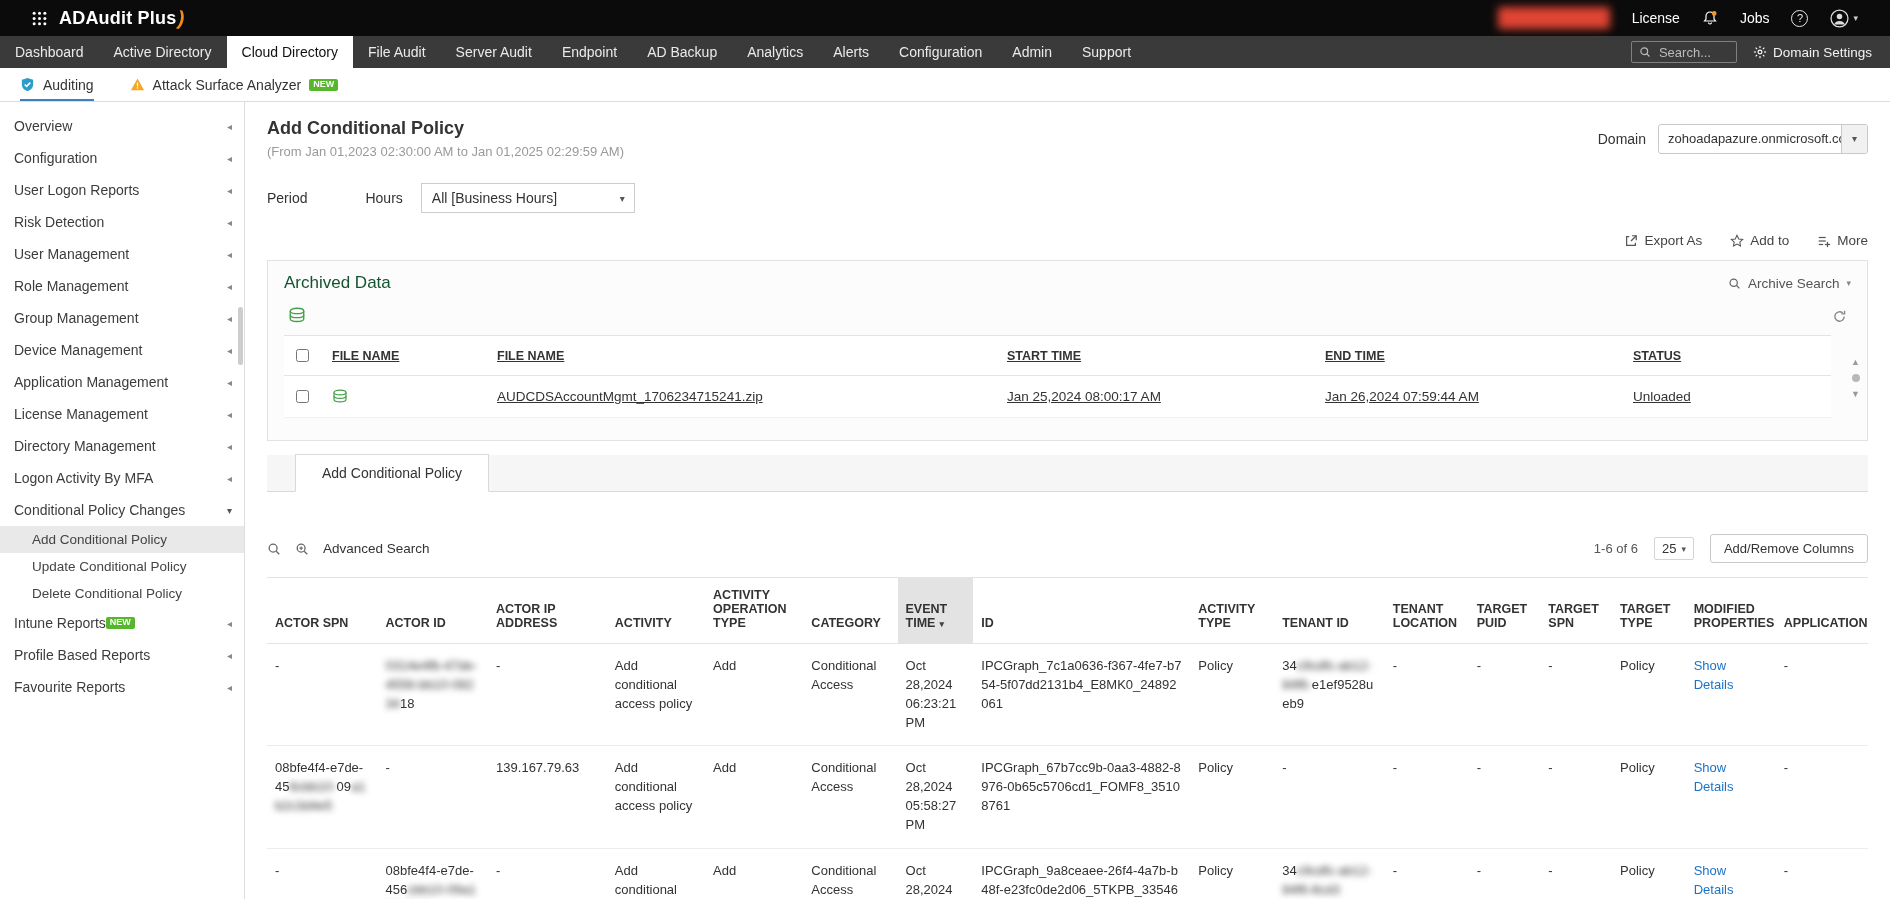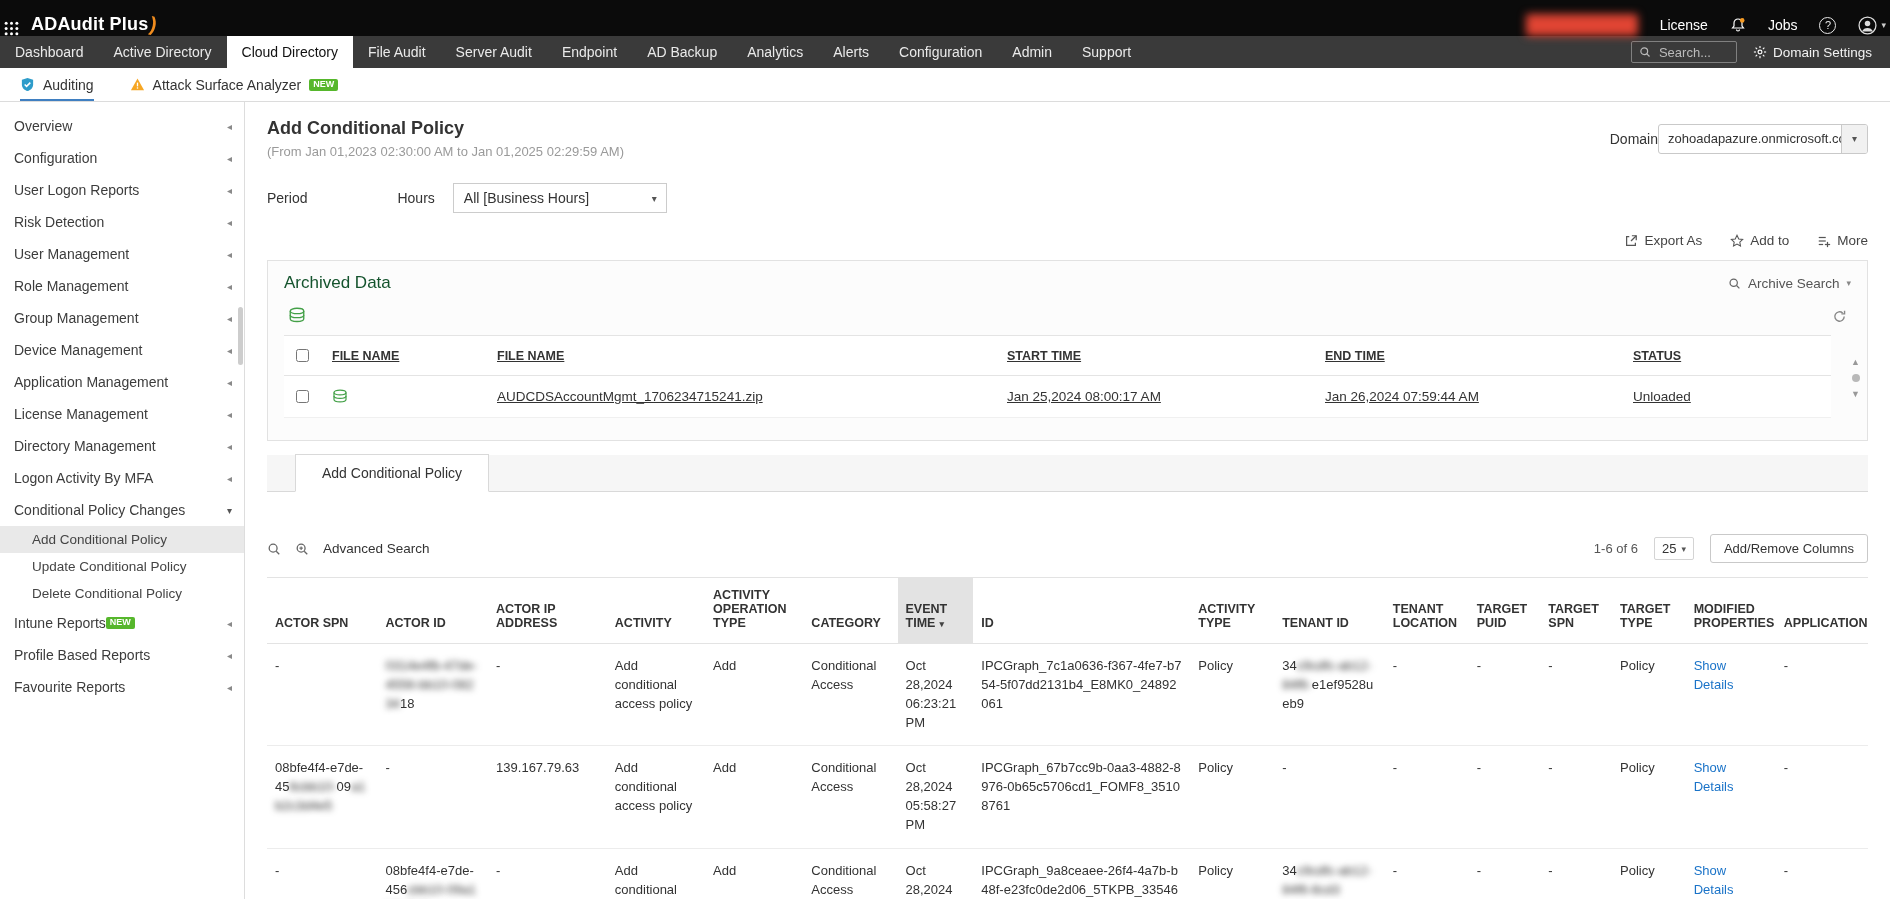--- a/index.html
+++ b/index.html
@@ -5,21 +5,21 @@
   * { box-sizing: border-box; }
   html,body { margin:0; padding:0; }
   body {
     width:1890px; height:900px; overflow:hidden;
     font-family:"Liberation Sans", sans-serif;
     background:#fff; color:#333;
   }
   svg { display:block; }
 
   
-  .topbar { height:36px; background:#0b0b0b; display:flex; align-items:flex-end; padding:0 4px; color:#fff; }
+  .topbar { height:36px; background:#0b0b0b; display:flex; align-items:center; padding:0 32px; color:#fff; }
   .grid-icon { margin-right:12px; cursor:pointer; }
   .logo { font-size:18px; font-weight:bold; letter-spacing:.2px; display:flex; align-items:center; }
   .logo-swirl { color:#f08c1e; font-size:20px; font-weight:bold; margin-left:2px; transform:rotate(12deg); }
   .topbar-right { margin-left:auto; display:flex; align-items:center; gap:22px; }
   .redacted-red { width:112px; height:22px; background:#e04433; filter:blur(4px); border-radius:2px; }
   .top-link { font-size:14px; color:#fff; cursor:pointer; }
   .help-circle { width:17px; height:17px; border:1.3px solid #e8e8e8; border-radius:50%; font-size:11px; display:flex; align-items:center; justify-content:center; color:#e8e8e8; cursor:pointer; }
   .user-wrap { display:flex; align-items:center; gap:4px; cursor:pointer; }
   .caret-sm { font-size:9px; color:#ccc; }
 
@@ -48,31 +48,31 @@
   .sb-item.expanded .sb-caret { color:#555; }
   .sb-item.child { padding-left:32px; height:27px; font-size:13.5px; color:#444; }
   .sb-item.selected { background:#e9e9e9; }
   .sb-scroll-thumb { position:absolute; right:1px; top:205px; width:5px; height:58px; background:#cdcdcd; border-radius:3px; }
 
   
   .content { flex:1; overflow:hidden; padding:0 22px; position:relative; background:#fff; }
   .page-head { display:flex; margin-top:16px; }
   .page-title { font-size:18px; font-weight:bold; color:#333; }
   .page-subtitle { font-size:13px; color:#9a9a9a; margin-top:5px; }
-  .domain-wrap { margin-left:auto; display:flex; align-items:center; font-size:14px; color:#333; }
+  .domain-wrap { margin-left:auto; display:flex; align-items:center; gap:12px; font-size:14px; color:#333; }
   .domain-select { width:210px; height:30px; border:1px solid #c9c9c9; border-radius:3px; display:flex; align-items:center; background:#fff; cursor:pointer; overflow:hidden; }
   .domain-select .dval { padding-left:9px; font-size:13px; color:#333; white-space:nowrap; overflow:hidden; flex:1; }
   .domain-select .caret-box { width:26px; align-self:stretch; display:flex; align-items:center; justify-content:center; border-left:1px solid #c9c9c9; background:#f1f1f1; color:#555; font-size:10px; flex-shrink:0; }
 
   .filter-row { display:flex; align-items:center; margin-top:24px; }
   .filter-label { font-size:14px; color:#333; }
   .period-field { display:flex; height:30px; border:1px solid #ccc; width:330px; margin-left:44px; background:#fff; cursor:pointer; }
   .period-icon { width:36px; background:#f4f4f4; border-right:1px solid #ccc; display:flex; align-items:center; justify-content:center; }
   .period-value { display:flex; align-items:center; padding-left:12px; color:#777; font-size:14px; }
-  .hours-label { margin-left:90px; }
+  .hours-label { margin-left:58px; }
   .hours-select { margin-left:18px; width:214px; height:30px; border:1px solid #ccc; display:flex; align-items:center; padding-left:10px; font-size:14px; color:#333; cursor:pointer; }
   .hours-select .caret { margin-left:auto; padding:0 9px; color:#555; font-size:10px; }
 
   .actions-row { display:flex; justify-content:flex-end; gap:28px; margin-top:20px; align-items:center; }
   .action { display:flex; align-items:center; gap:6px; font-size:13.5px; color:#444; cursor:pointer; }
 
   
   .archived-panel { margin-top:12px; border:1px solid #e2e2e2; background:#fcfcfc; padding:12px 16px 22px; position:relative; }
   .archived-head { display:flex; align-items:center; }
   .archived-title { font-size:17px; color:#14532d; }

